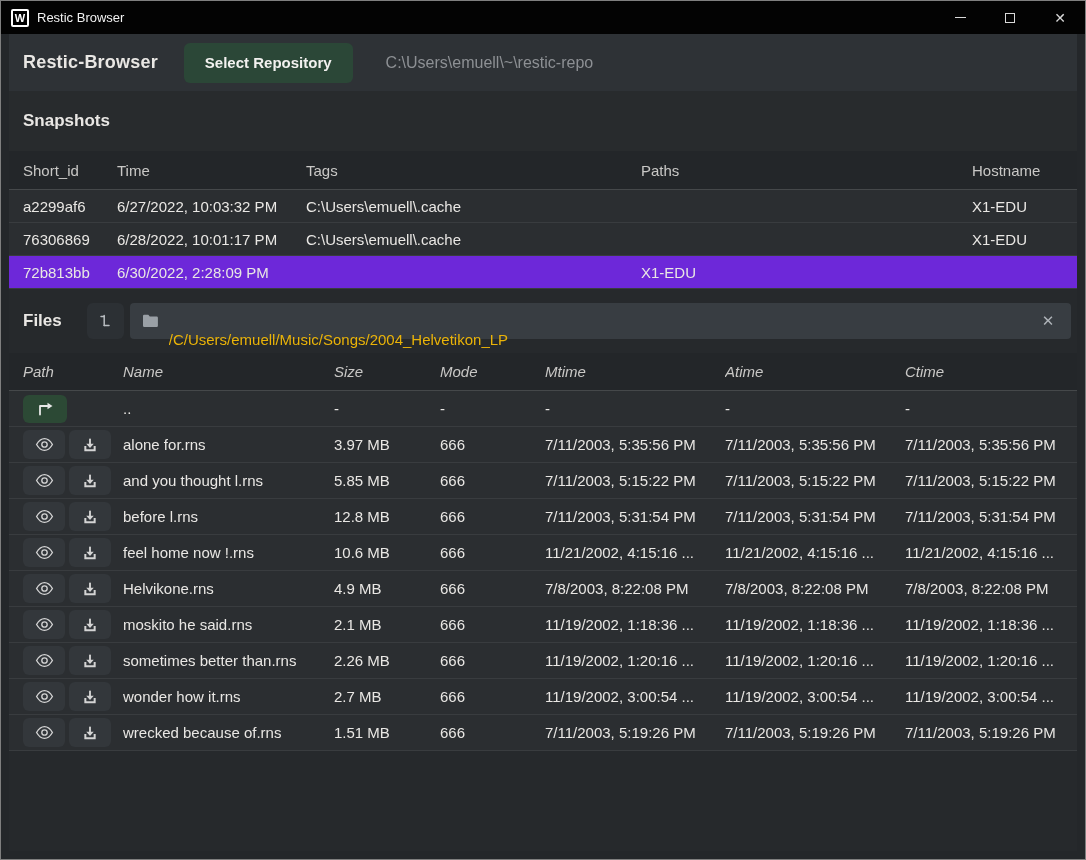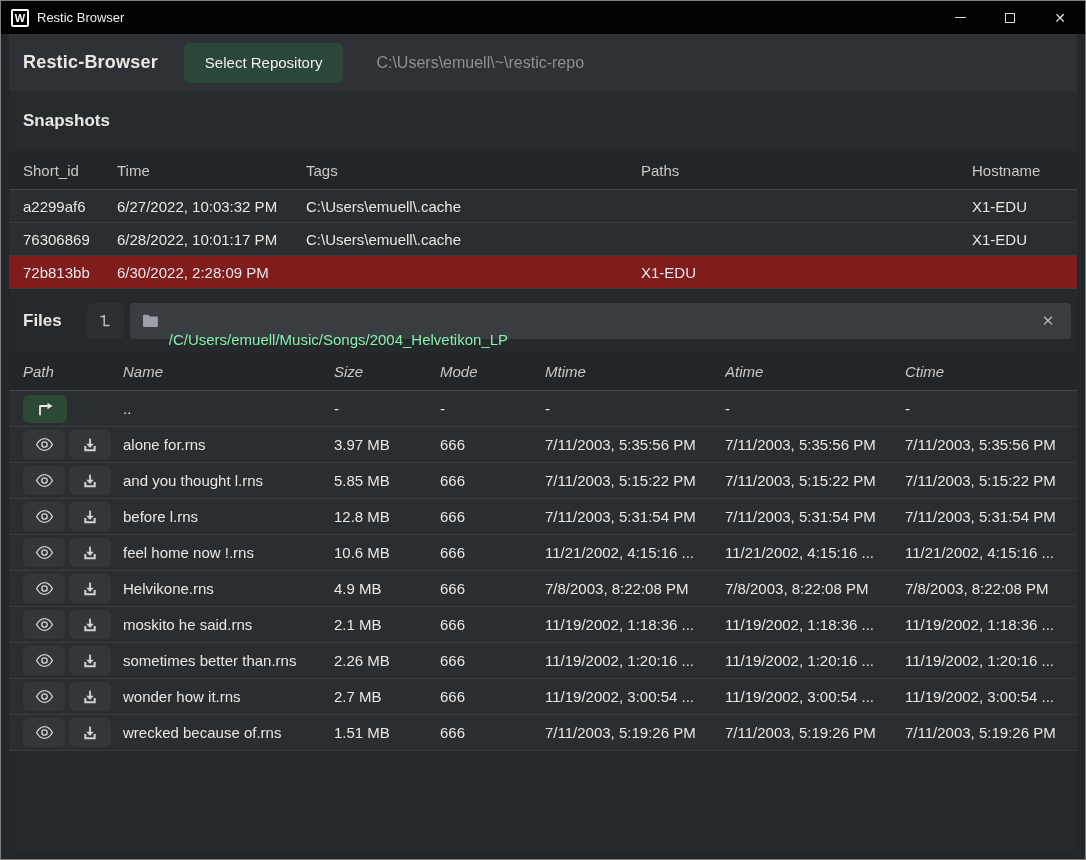--- a/index.html
+++ b/index.html
@@ -37,56 +37,56 @@
   .max-glyph { width:10px; height:10px; border:1.2px solid #d9d9d9; display:block; }
   
   .headerbar {
     height:57px; margin:0 8px; background:#2e3236;
     display:flex; align-items:center; padding-left:14px; flex:0 0 57px;
   }
   .app-name { font-size:18px; font-weight:bold; letter-spacing:.2px; }
   .select-repo-btn {
     margin-left:26px; height:40px; padding:0 21px;
     background:#2b4737; border:none; border-radius:6px;
-    color:#f2f1ef; font-family:inherit; font-size:15px; font-weight:normal;
+    color:#f2f1ef; font-family:inherit; font-size:15px; font-weight:bold;
     display:flex; align-items:center; cursor:pointer;
   }
   .repo-path { margin-left:33px; font-size:16px; color:#8d9094; }
   
   .section-title-band {
     height:60px; margin:0 8px; background:#282b2d;
     display:flex; align-items:center; padding-left:14px; flex:0 0 auto;
   }
   .section-title { font-size:17px; font-weight:bold; }
   
   .snap-grid { display:grid; grid-template-columns:94px 189px 335px 331px 1fr; padding-left:14px; align-items:center; }
   .snap-header {
     margin:0 8px; height:39px; background:#232629;
     border-bottom:1px solid #45484a; font-size:15px; color:#c9c8c6; flex:0 0 auto;
   }
   .snap-row {
     margin:0 8px; height:33px; background:#2b2e31;
     border-bottom:1px solid #393c3f; font-size:15px; flex:0 0 auto;
   }
-  .snap-row.selected { background:#7f1d1d; }
+  .snap-row.selected { background:#6d28d9; }
   
   .files-band {
     height:64px; margin:0 8px; background:#26292c;
     display:flex; align-items:center; padding:0 6px 0 14px; flex:0 0 auto;
   }
   .tree-toggle-btn {
     width:37px; height:36px; margin-left:25px;
     background:#2c3034; border:none; border-radius:6px; cursor:pointer;
     display:flex; align-items:center; justify-content:center;
   }
   .path-box {
     flex:1; height:36px; margin-left:6px; background:#383d42; border-radius:4px;
     display:flex; align-items:center; padding:0 10px 0 12px;
   }
-  .path-text { font-size:15px; color:#86efac; margin-left:10px; flex:1; white-space:nowrap; overflow:hidden;margin-top:36px; }
+  .path-text { font-size:15px; color:#eab308; margin-left:10px; flex:1; white-space:nowrap; overflow:hidden;margin-top:36px; }
   .clear-path-btn {
     background:none; border:none; color:#aeb3b8; font-size:15px; cursor:pointer;
     width:26px; height:26px; display:flex; align-items:center; justify-content:center;
   }
   
   .file-grid { display:grid; grid-template-columns:100px 211px 106px 105px 180px 180px 1fr; padding-left:14px; align-items:center; }
   .file-header {
     margin:0 8px; height:38px; background:#232629;
     border-bottom:1px solid #45484a; font-size:15px; color:#c9c8c6; flex:0 0 auto;font-style:italic;
   }

